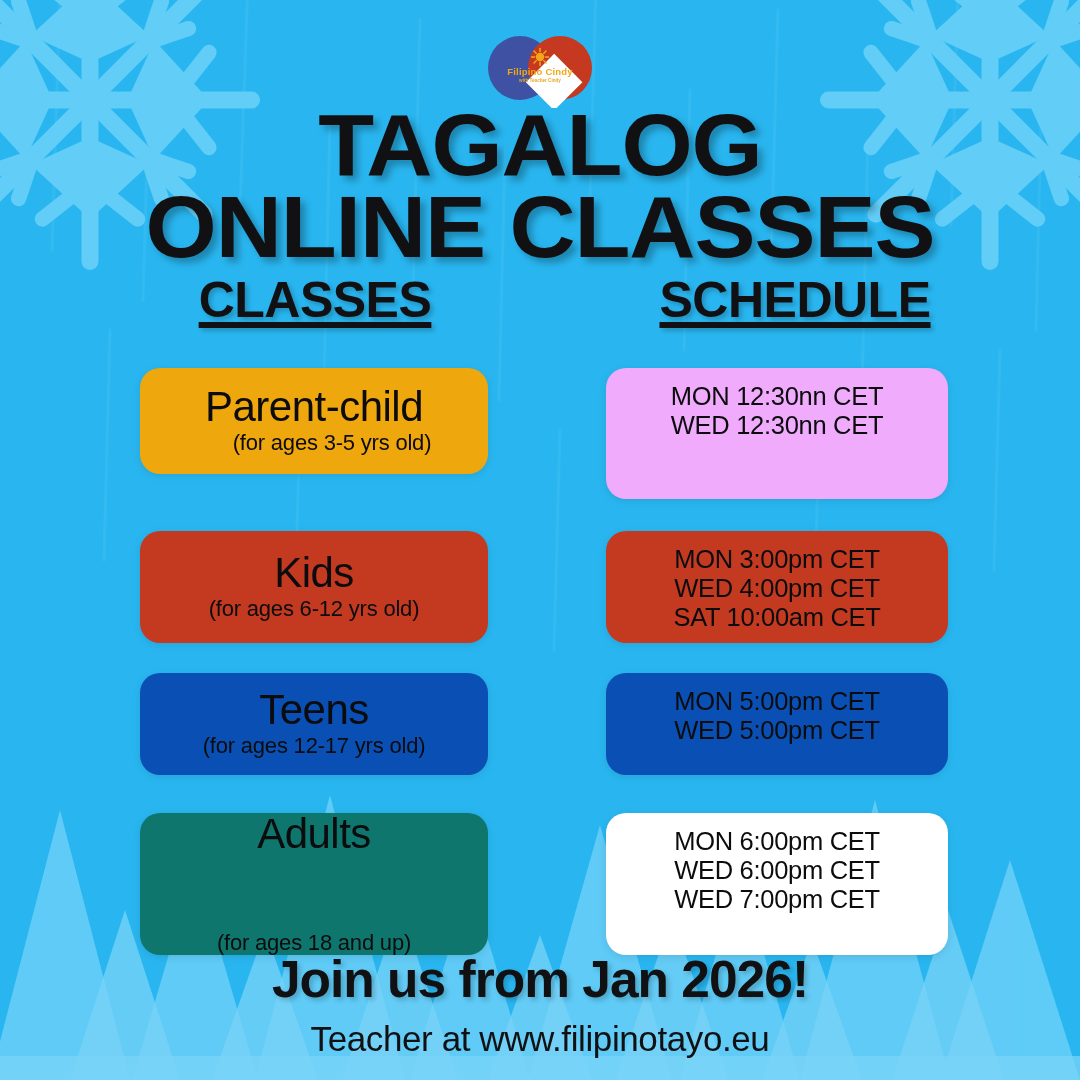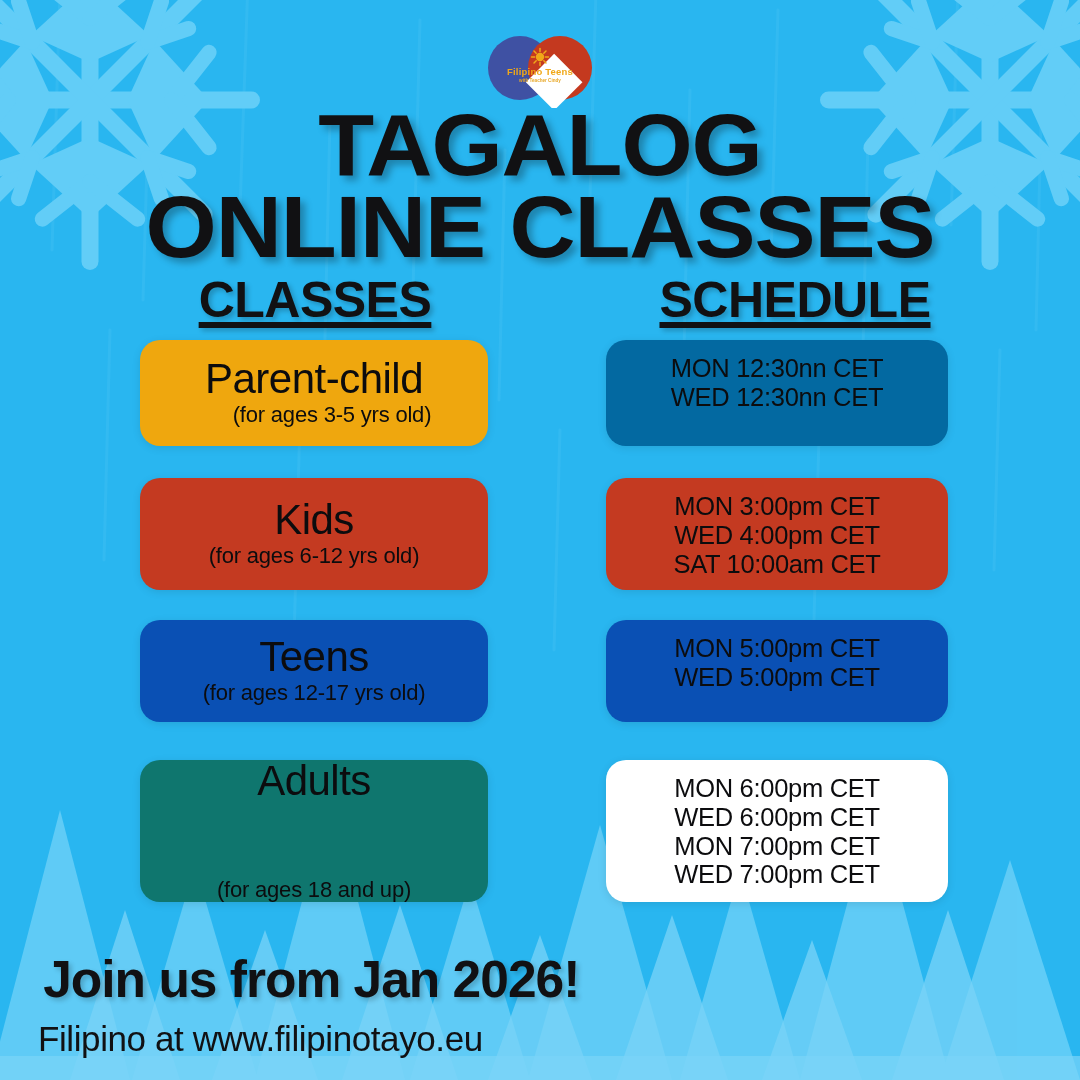--- a/index.html
+++ b/index.html
@@ -70,21 +70,21 @@
     font-size:50px; font-weight:bold; color:#111113;
     text-decoration:underline; text-decoration-thickness:6px;
     text-underline-offset:5px;
     letter-spacing:-.5px;
     text-shadow:3px 3px 5px rgba(0,0,0,.22);
   }
   .ch-classes { width:470px; text-align:center; margin-left:80px; }
   .ch-schedule{ width:470px; text-align:center; margin-left:10px; }
 
   
-  .rows { position:absolute; top:340px; left:0; right:0; }
+  .rows { position:absolute; top:368px; left:0; right:0; }
 
   .row { position:relative; display:flex; }
 
   .card {
     border-radius:20px;
     box-shadow:0 2px 8px rgba(0,0,0,.10);
     position:relative;
   }
 
   .class-card {
@@ -106,21 +106,21 @@
   .class-ages {
     font-size:22px; color:#0c0c0e; line-height:1.15;
     margin-top:2px; letter-spacing:-.2px;
   }
   .sched-line {
     font-size:25.5px; color:#0c0c0e; line-height:1.13;
     letter-spacing:-.3px; white-space:nowrap;
   }
 
   
-  .footer { position:absolute; left:0; right:0; bottom:24px; text-align:left;padding-left:38px; }
+  .footer { position:absolute; left:0; right:0; bottom:24px; text-align:center; }
   .cta {
     font-size:52px; font-weight:bold; color:#111113;
     letter-spacing:-1px; line-height:1;
     text-shadow:3px 3px 5px rgba(0,0,0,.20);
     transform:scaleX(.99);
   }
   .register {
     margin-top:16px;
     font-size:35px; color:#111113; line-height:1;
     letter-spacing:-.4px;
@@ -269,41 +269,41 @@
             <path d="M70 34.4 L70 37.5"></path>
           <path d="M61.5 29 L64.6 29"></path>
             <path d="M75.4 29 L78.5 29"></path>
           <path d="M64 23 L66.2 25.2"></path>
             <path d="M73.8 32.8 L76 35"></path>
           <path d="M76 23 L73.8 25.2"></path>
             <path d="M66.2 32.8 L64 35"></path>
         </g>
       </g>
     </svg>
-    <div class="logo-title">Filipino Teens</div>
+    <div class="logo-title">Filipino Cindy</div>
     <div class="logo-sub">with Teacher Cindy</div>
   </div>
 
   <div class="headline">
     <span class="l1">TAGALOG</span>
     <span class="l2">ONLINE CLASSES</span>
   </div>
 
   <div class="col-heads">
     <div class="col-head ch-classes">CLASSES</div>
     <div class="col-head ch-schedule">SCHEDULE</div>
   </div>
 
   <div class="rows" id="rows">
       <div class="row" style="margin-bottom: 32px;">
         <div class="card class-card" style="background: rgb(239, 167, 14); height: 106px;">
           <div class="class-name" style="color: rgb(12, 12, 14);">Parent-child</div>
           <div class="class-ages" style="color: rgb(12, 12, 14); margin-left: 36px;">(for ages 3-5 yrs old)</div>
         </div>
-        <div class="card sched-card" style="background: #0369a1; height: 106px;">
+        <div class="card sched-card" style="background: #f0abfc; height: 131px;">
           <div class="sched-line" style="color: rgb(12, 12, 14);">MON 12:30nn CET</div>
           <div class="sched-line" style="color: rgb(12, 12, 14);">WED 12:30nn CET</div>
         </div>
       </div>
       <div class="row" style="margin-bottom: 30px;">
         <div class="card class-card" style="background: rgb(196, 58, 33); height: 112px;">
           <div class="class-name" style="color: rgb(12, 12, 14);">Kids</div>
           <div class="class-ages" style="color: rgb(12, 12, 14);">(for ages 6-12 yrs old)</div>
         </div>
         <div class="card sched-card" style="background: rgb(196, 58, 33); height: 112px;">
@@ -323,24 +323,23 @@
         </div>
       </div>
       <div class="row" style="margin-bottom: 0px;">
         <div class="card class-card" style="background: #0f766e; height: 142px; justify-content: space-between;">
           <div class="class-name" style="color: rgb(12, 12, 14);">Adults</div>
           <div class="class-ages" style="color: rgb(12, 12, 14);">(for ages 18 and up)</div>
         </div>
         <div class="card sched-card" style="background: rgb(255, 255, 255); height: 142px;">
           <div class="sched-line" style="color: rgb(12, 12, 14);">MON 6:00pm CET</div>
           <div class="sched-line" style="color: rgb(12, 12, 14);">WED 6:00pm CET</div>
-          <div class="sched-line" style="color: rgb(12, 12, 14);">MON 7:00pm CET</div>
           <div class="sched-line" style="color: rgb(12, 12, 14);">WED 7:00pm CET</div>
         </div>
       </div>
     </div>
 
   <div class="footer">
     <div class="cta">Join us from Jan 2026!</div>
-    <div class="register">Filipino at www.filipinotayo.eu</div>
+    <div class="register">Teacher at www.filipinotayo.eu</div>
   </div>
 
 </div>
 
 </body></html>

